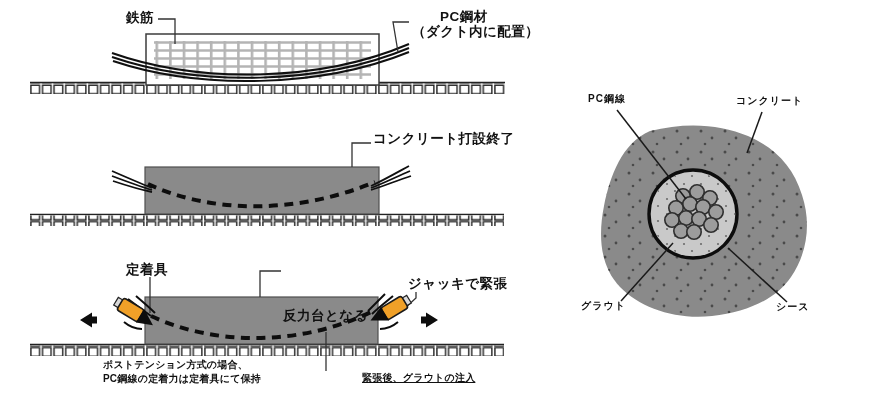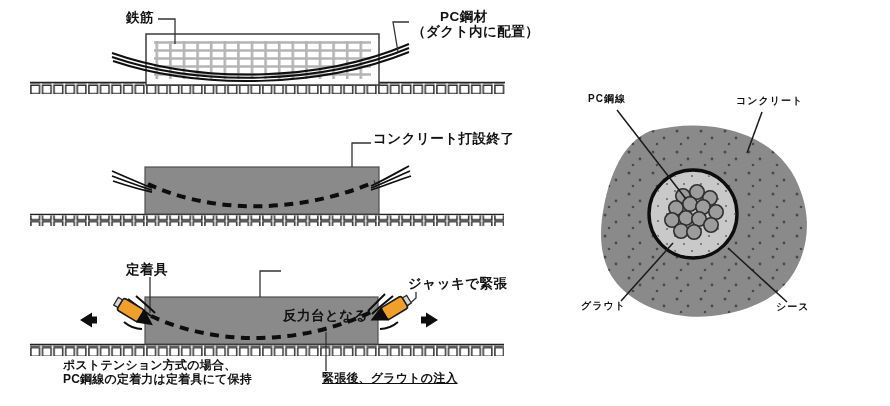--- a/index.html
+++ b/index.html
@@ -6,21 +6,21 @@
   #stage{
     position:relative;width:890px;height:406px;background:#ffffff;overflow:hidden;
     font-family:"Liberation Sans","DejaVu Sans",sans-serif;
   }
   #drawing{position:absolute;left:0;top:0;width:890px;height:406px;}
   .lbl{
     position:absolute;color:#111;font-weight:bold;white-space:nowrap;
     font-size:13.5px;letter-spacing:0.5px;line-height:14px;
   }
   .lbl.big{font-size:10px;letter-spacing:1px;}
-  .lbl.note{font-size:12px;letter-spacing:0.2px;}
+  .lbl.note{font-size:10px;letter-spacing:0.2px;margin-left:40px;}
 </style>
 </head>
 <body>
 
 <div id="stage">
 
   <svg id="drawing" viewBox="0 0 890 406" xmlns="http://www.w3.org/2000/svg">
     <defs>
       <pattern id="groundpat" patternUnits="userSpaceOnUse" x="30" y="0" width="11.6" height="10.5">
         <rect x="0.9" y="1.2" width="8.6" height="8.6" fill="#ffffff" stroke="#222222" stroke-width="1.4"></rect>

